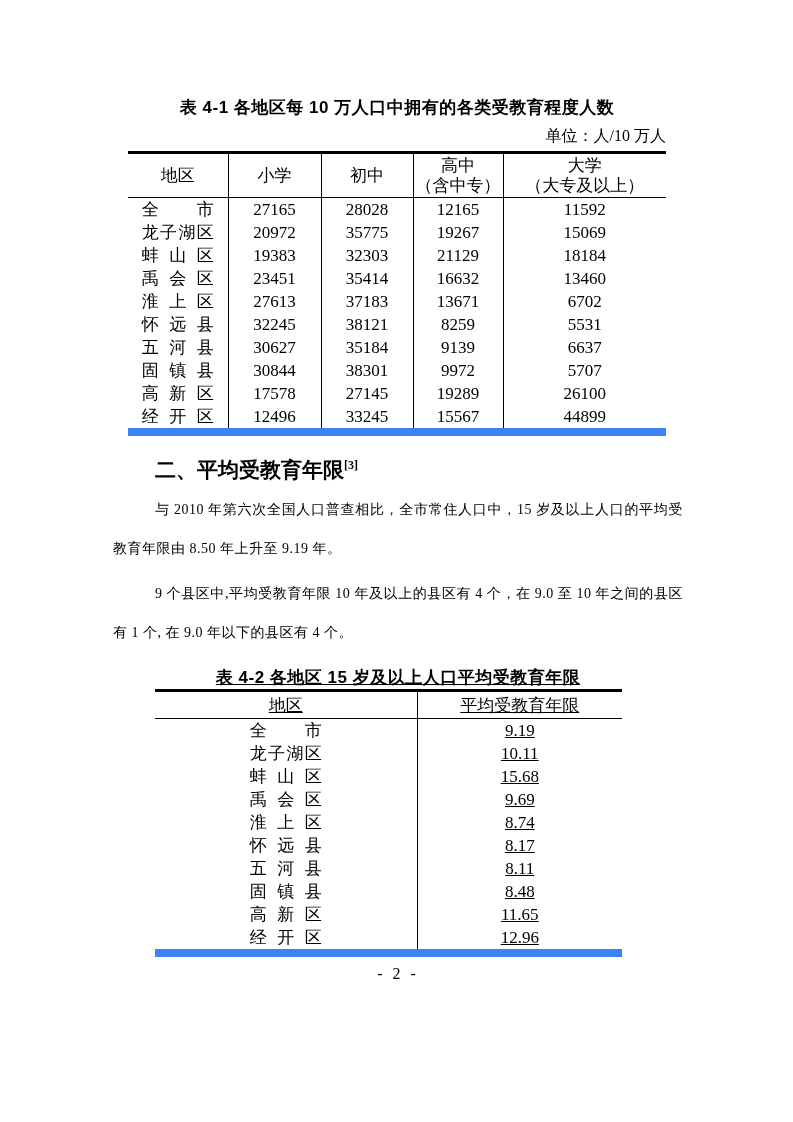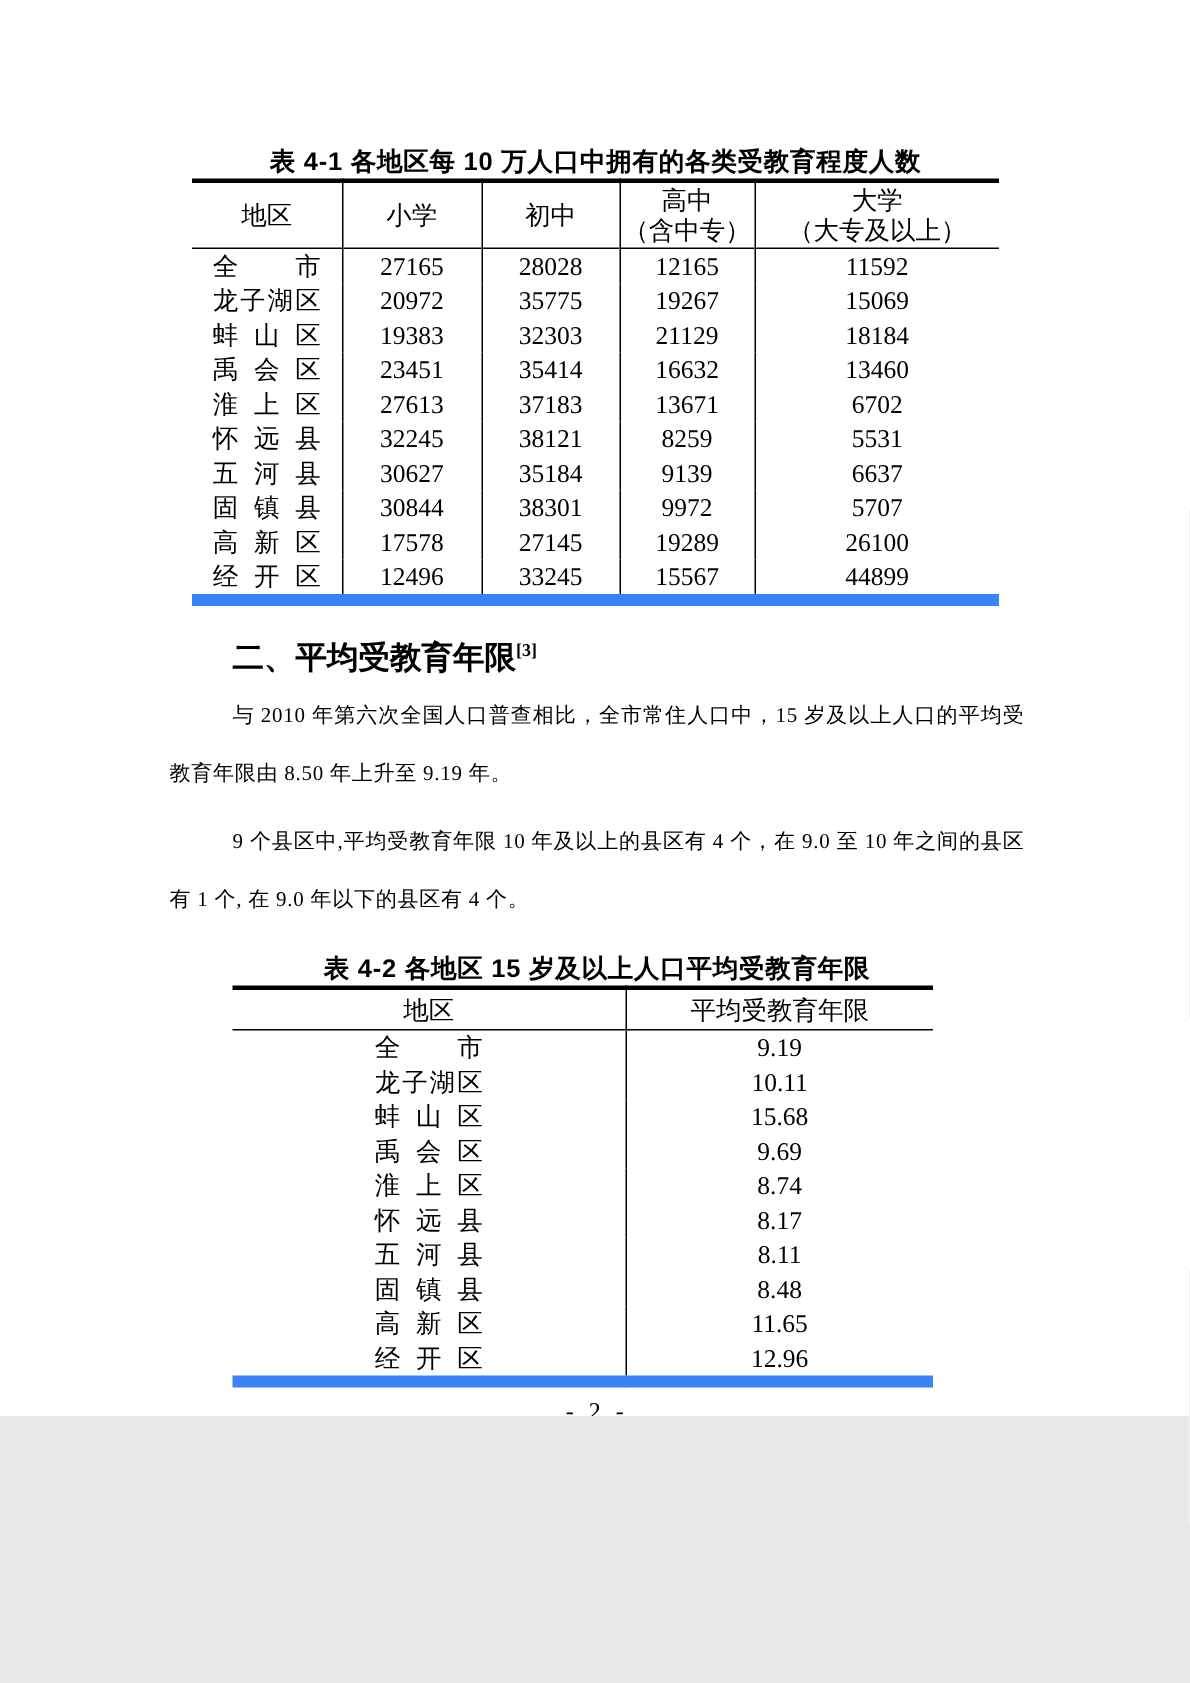--- a/index.html
+++ b/index.html
@@ -1,30 +1,30 @@
 <!DOCTYPE html>
 <html><head>
 <meta charset="utf-8">
 <style>
   html,body { margin:0; padding:0; background:#e8e8e8; }
   .page {
     position:relative;
-    width:793px; height:944px;
+    width:793px; height:1122px;
     margin:0 auto;
     background:#ffffff;
     color:#000;
     font-family:"Liberation Serif","DejaVu Serif",serif;
     overflow:hidden;
     box-sizing:border-box;
   }
   .content { padding:96px 110px 0 113px; width:570px; }
 
   
   .table-block.t1 { width:538px; margin-left:15px; }
-  .table-block.t2 { width:467px; margin-left:42px; }
+  .table-block.t2 { width:467px; margin-left:42px;text-decoration:underline; }
 
   .table-title {
     font-family:"Liberation Sans","DejaVu Sans",sans-serif;
     font-weight:bold;
     font-size:17px;
     text-align:center;
     letter-spacing:0.5px;
     white-space:nowrap;
   }
   .t2 .table-title { width:570px; margin-left:-42px; }
@@ -102,20 +102,21 @@
   }
 </style>
 </head>
 <body>
 
 <div class="page">
   <div class="content">
 
     <div class="table-block t1">
       <div class="table-title">表 4-1 各地区每 10 万人口中拥有的各类受教育程度人数</div>
+      <div class="unit-line">单位：人/10 万人</div>
       <table class="stat-table">
         <colgroup>
           <col style="width:100px">
             <col style="width:93px">
             <col style="width:92px">
             <col style="width:90px">
             <col style="width:163px">
         </colgroup>
         <thead>
           <tr>

